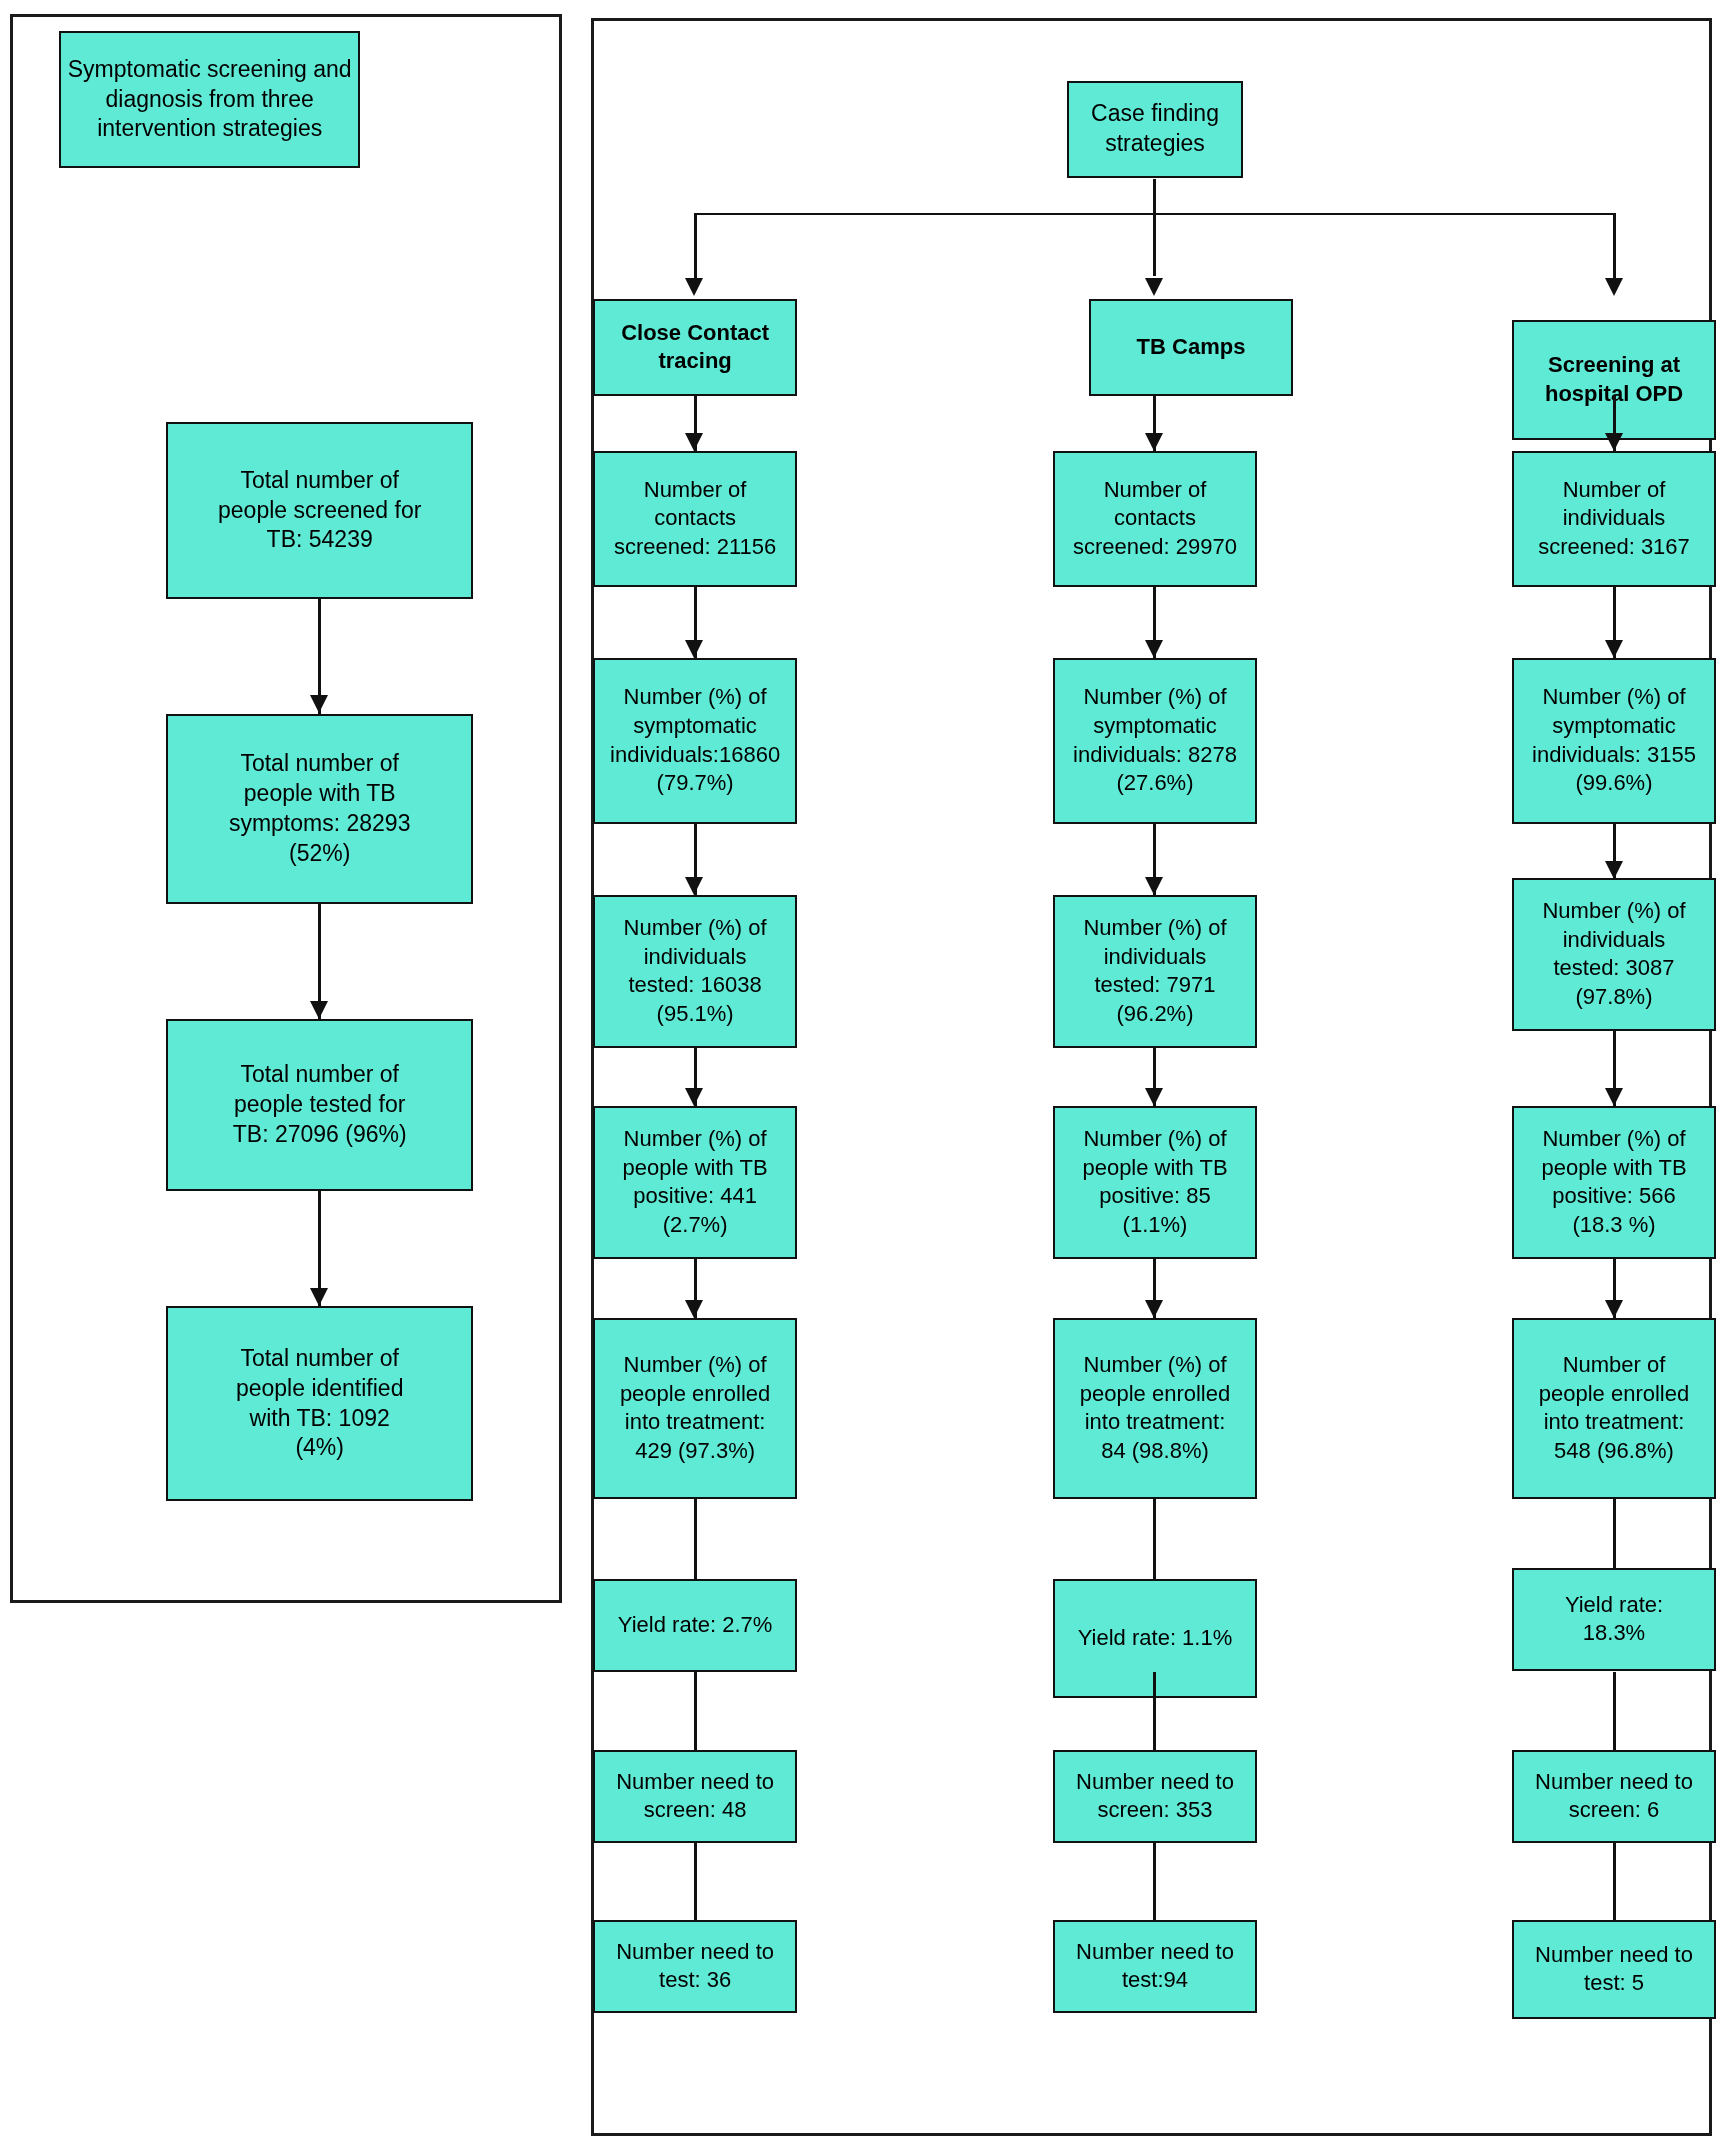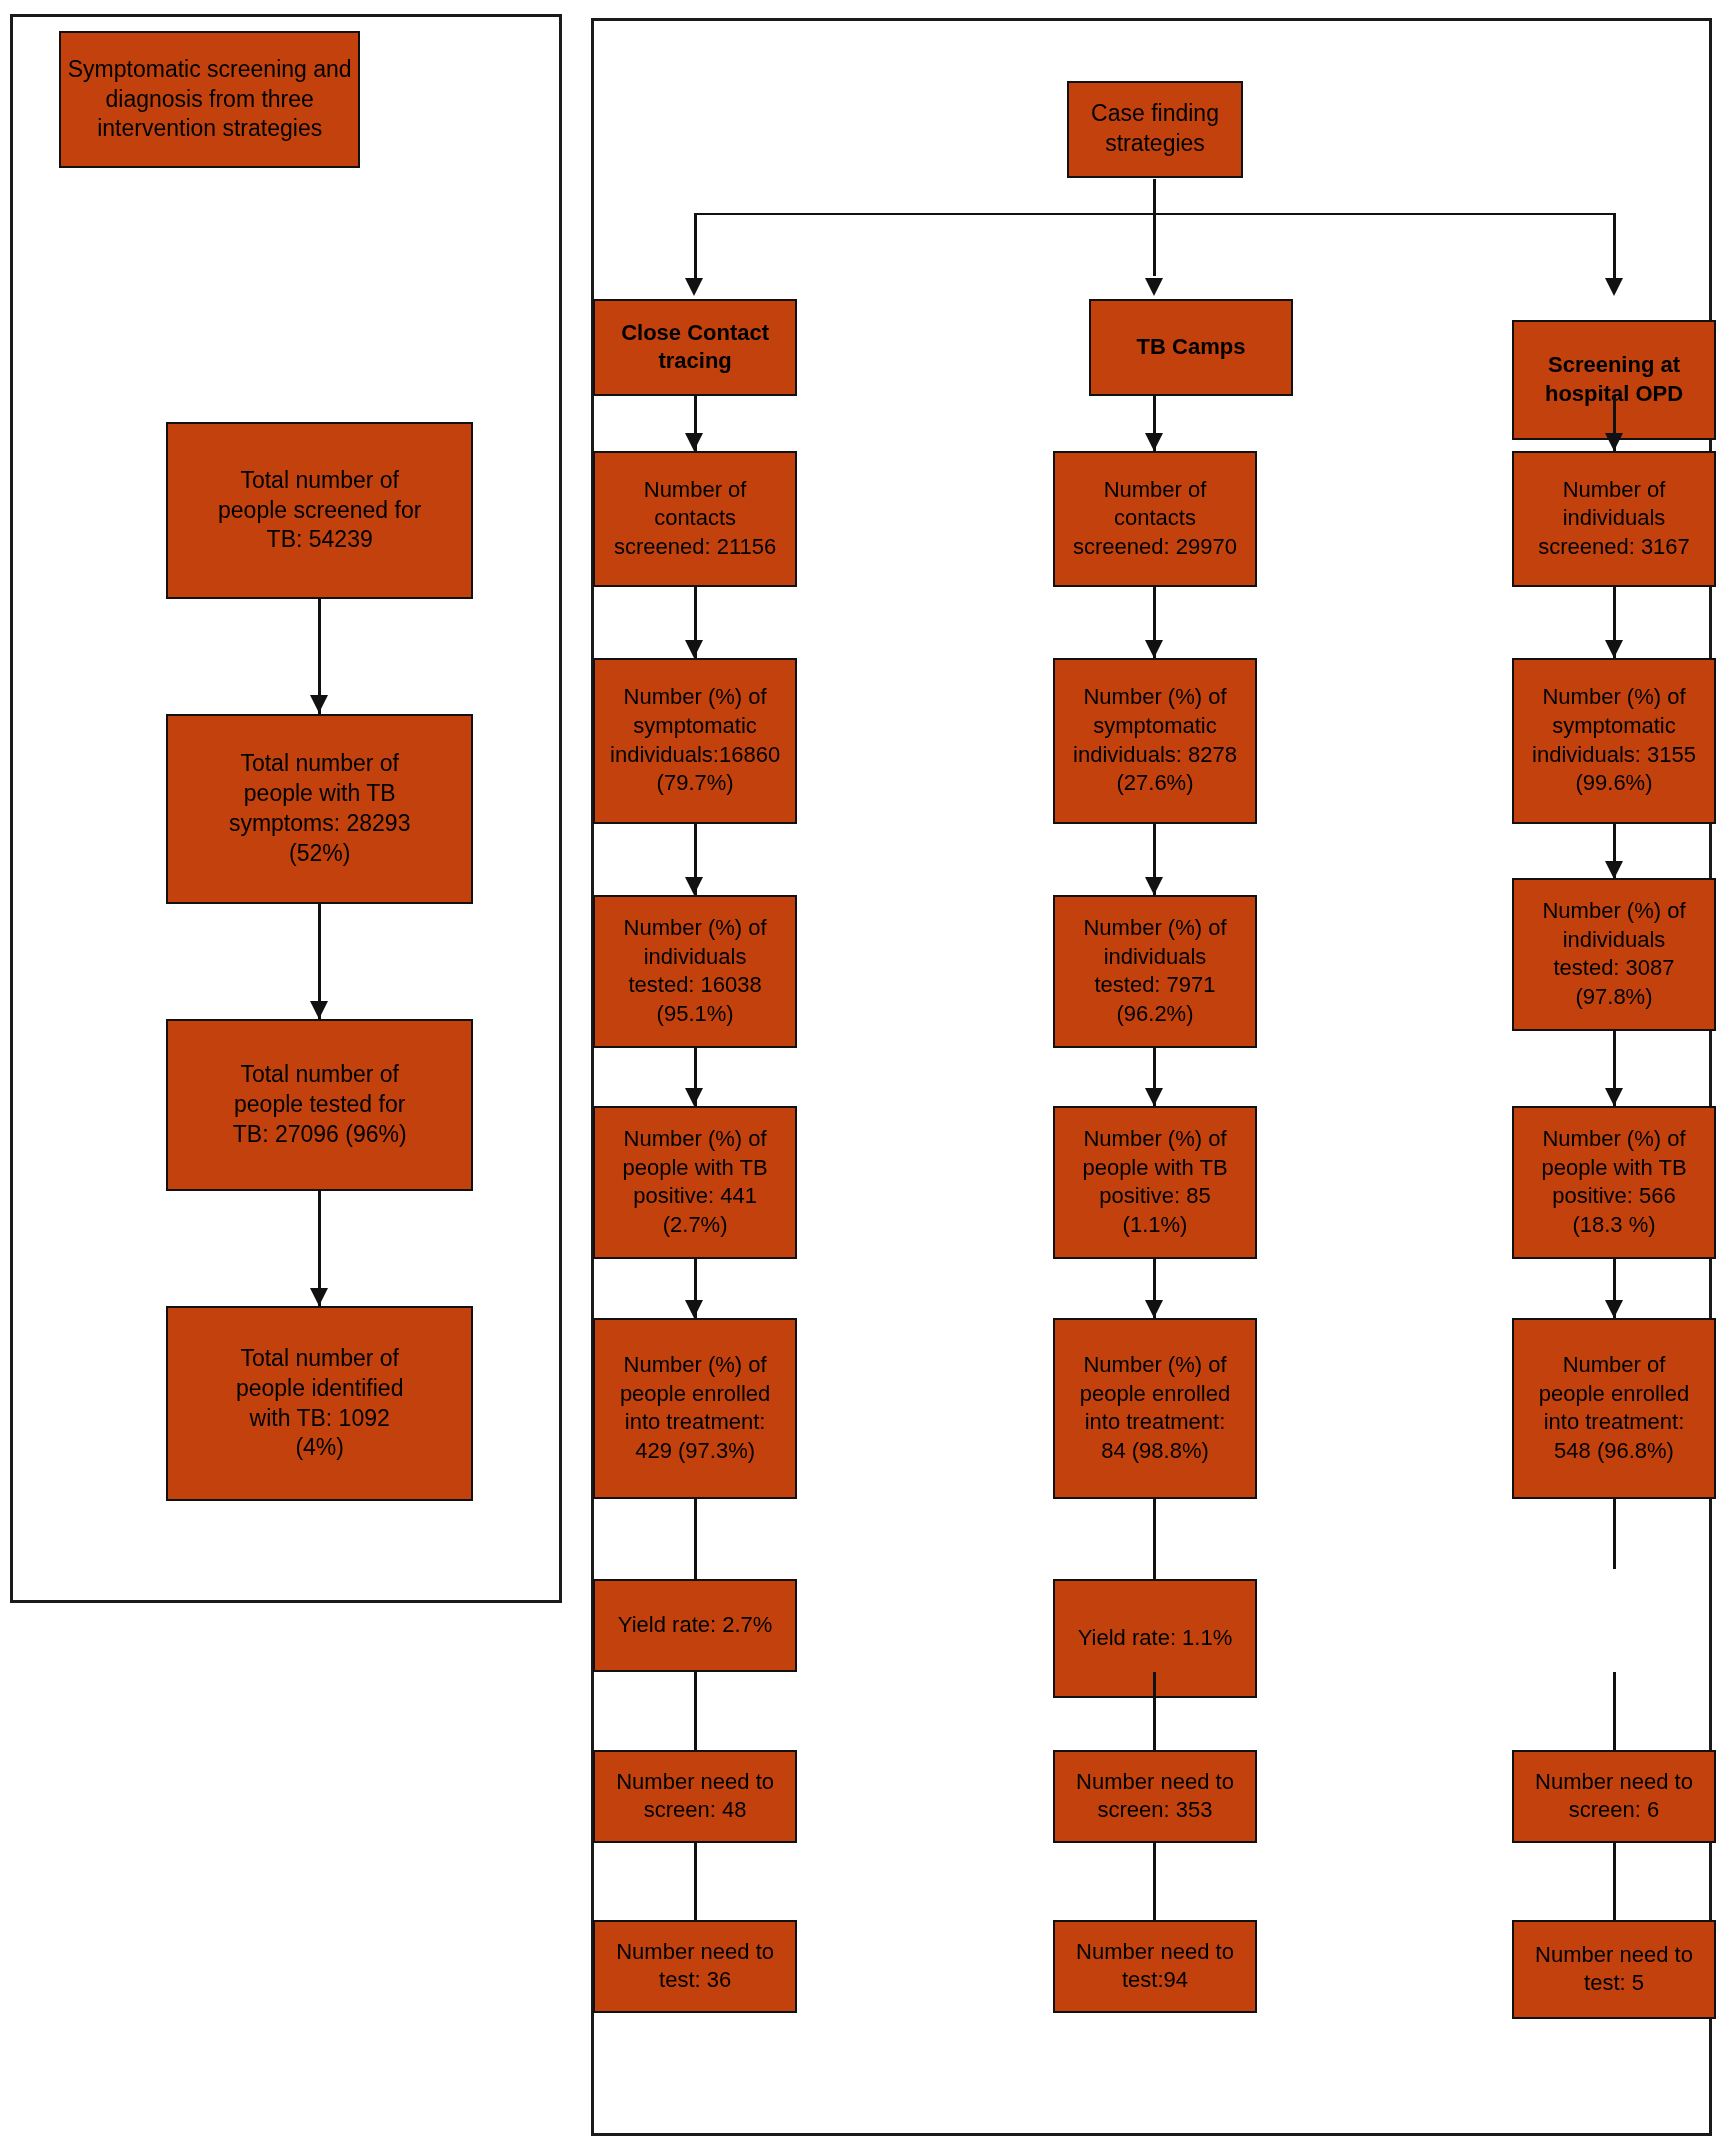--- a/index.html
+++ b/index.html
@@ -26,21 +26,21 @@
     background: #ffffff;
     box-sizing: border-box;
   }
   #left-panel  { left: 10.2px;   top: 14px;  width: 552px;  height: 1589px; }
   #right-panel { left: 591px; top: 17.6px;  width: 1121px;  height: 2118px; }
 
   
   .node {
     position: absolute;
     border: 2.8px solid #111111;
-    background: #c2410c;
+    background: #5eead4;
     box-sizing: border-box;
     display: flex;
     align-items: center;
     justify-content: center;
     text-align: center;
     line-height: 1.30;
     padding: 2.8px 4.6px;
   }
   .node .txt {
     width: 100%;
@@ -304,20 +304,24 @@
     <div class="arrowhead" style="left:1011px; top:1279px;"></div>
 
     <div class="node f-md" style="left:918px; top:1297px; width:204px; height:181px;">
       <span class="txt">Number of
 people enrolled
 into treatment:
 548 (96.8%)</span>
     </div>
     <div class="vline" style="left:1019px; top:1478px; height:70px;"></div>
 
+    <div class="node f-md" style="left:918px; top:1547px; width:204px; height:103px;">
+      <span class="txt">Yield rate:
+18.3%</span>
+    </div>
     <div class="vline" style="left:1019px; top:1651px; height:78px;"></div>
 
     <div class="node f-md" style="left:918px; top:1729px; width:204px; height:93px;">
       <span class="txt">Number need to
 screen: 6</span>
     </div>
     <div class="vline" style="left:1019px; top:1821px; height:78px;"></div>
 
     <div class="node f-md" style="left:918px; top:1899px; width:204px; height:99px;">
       <span class="txt">Number need to

